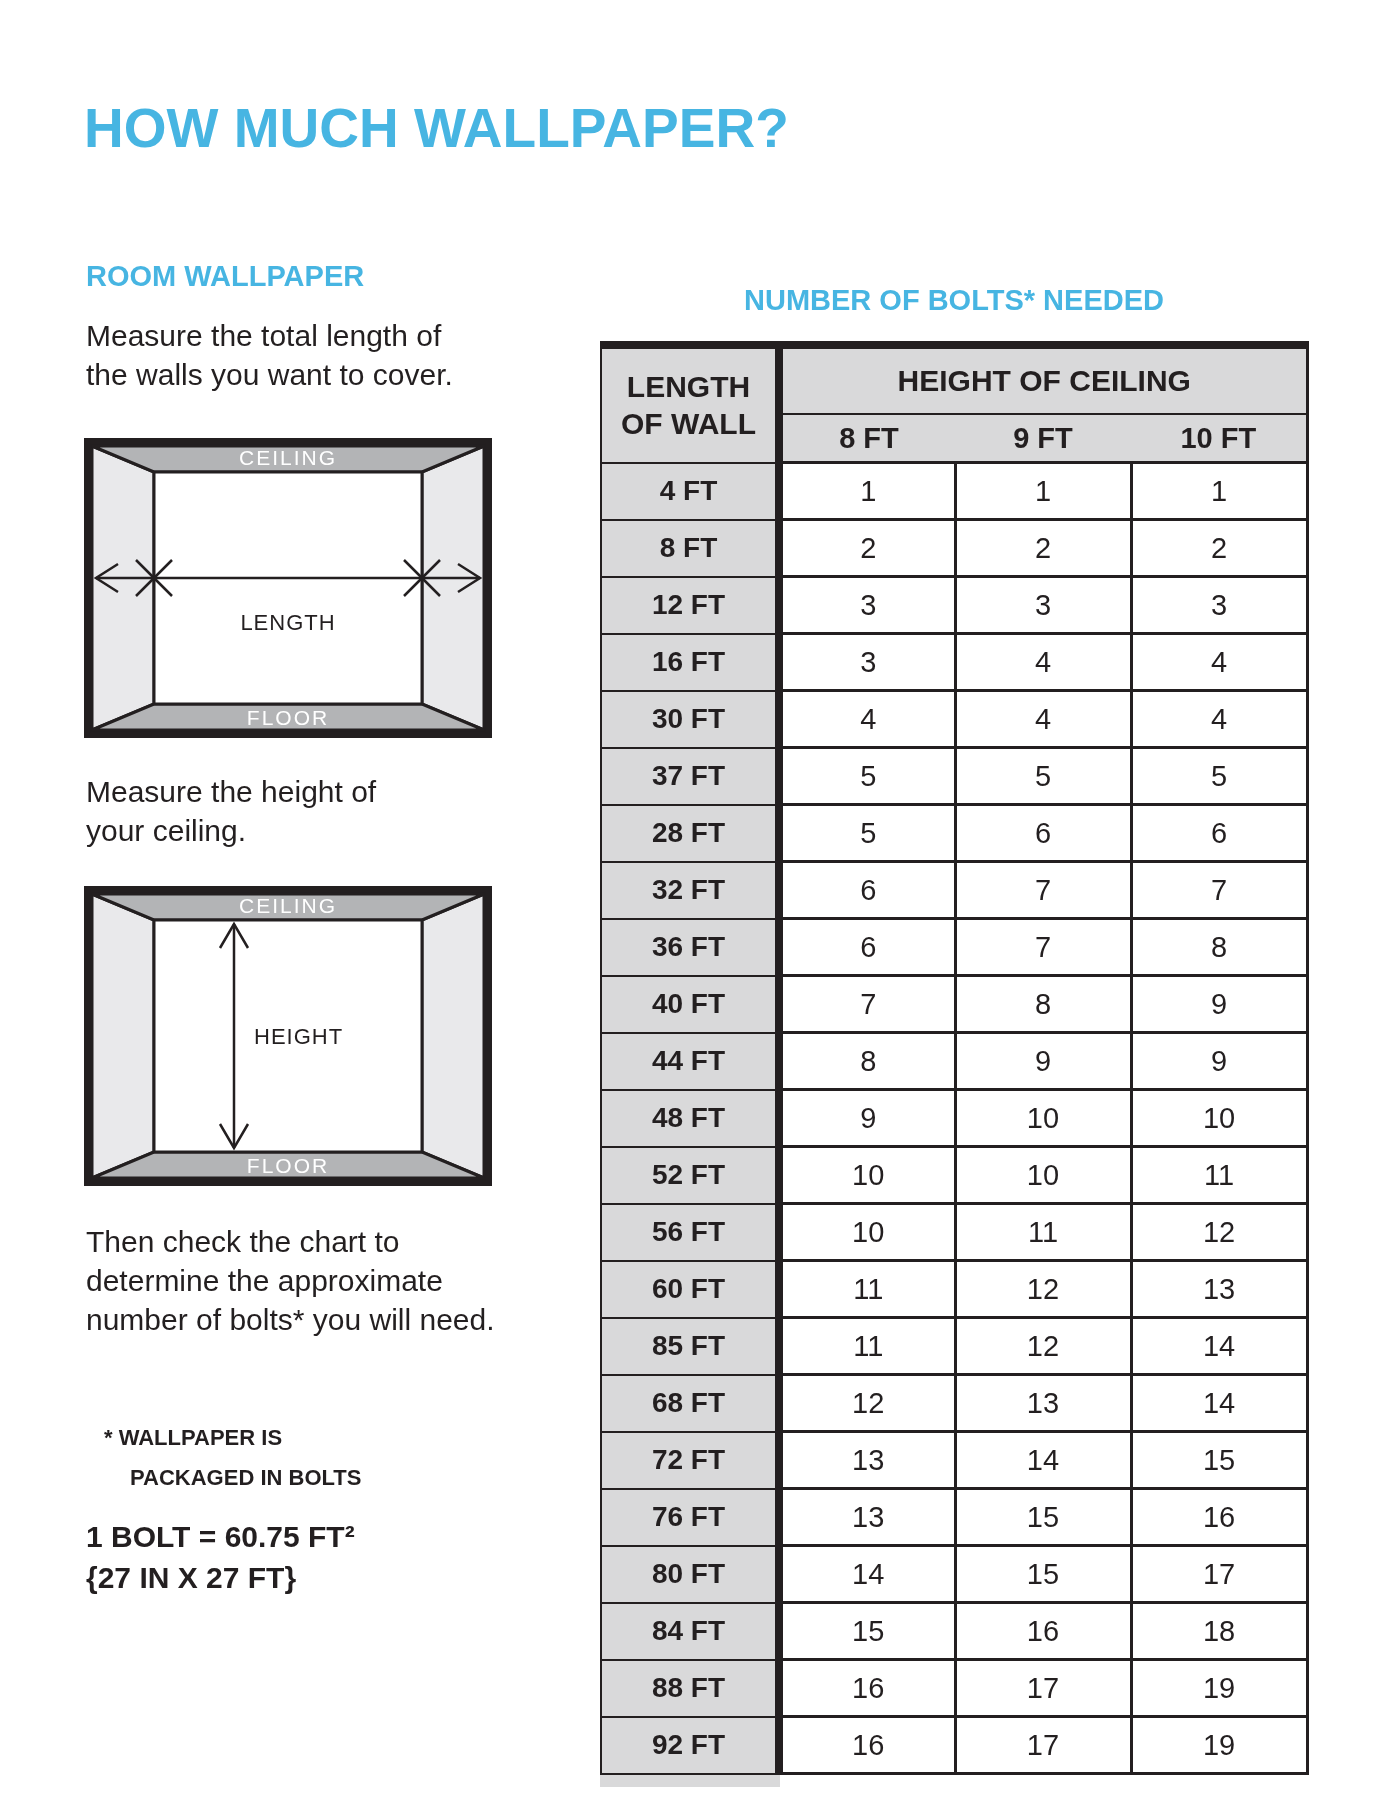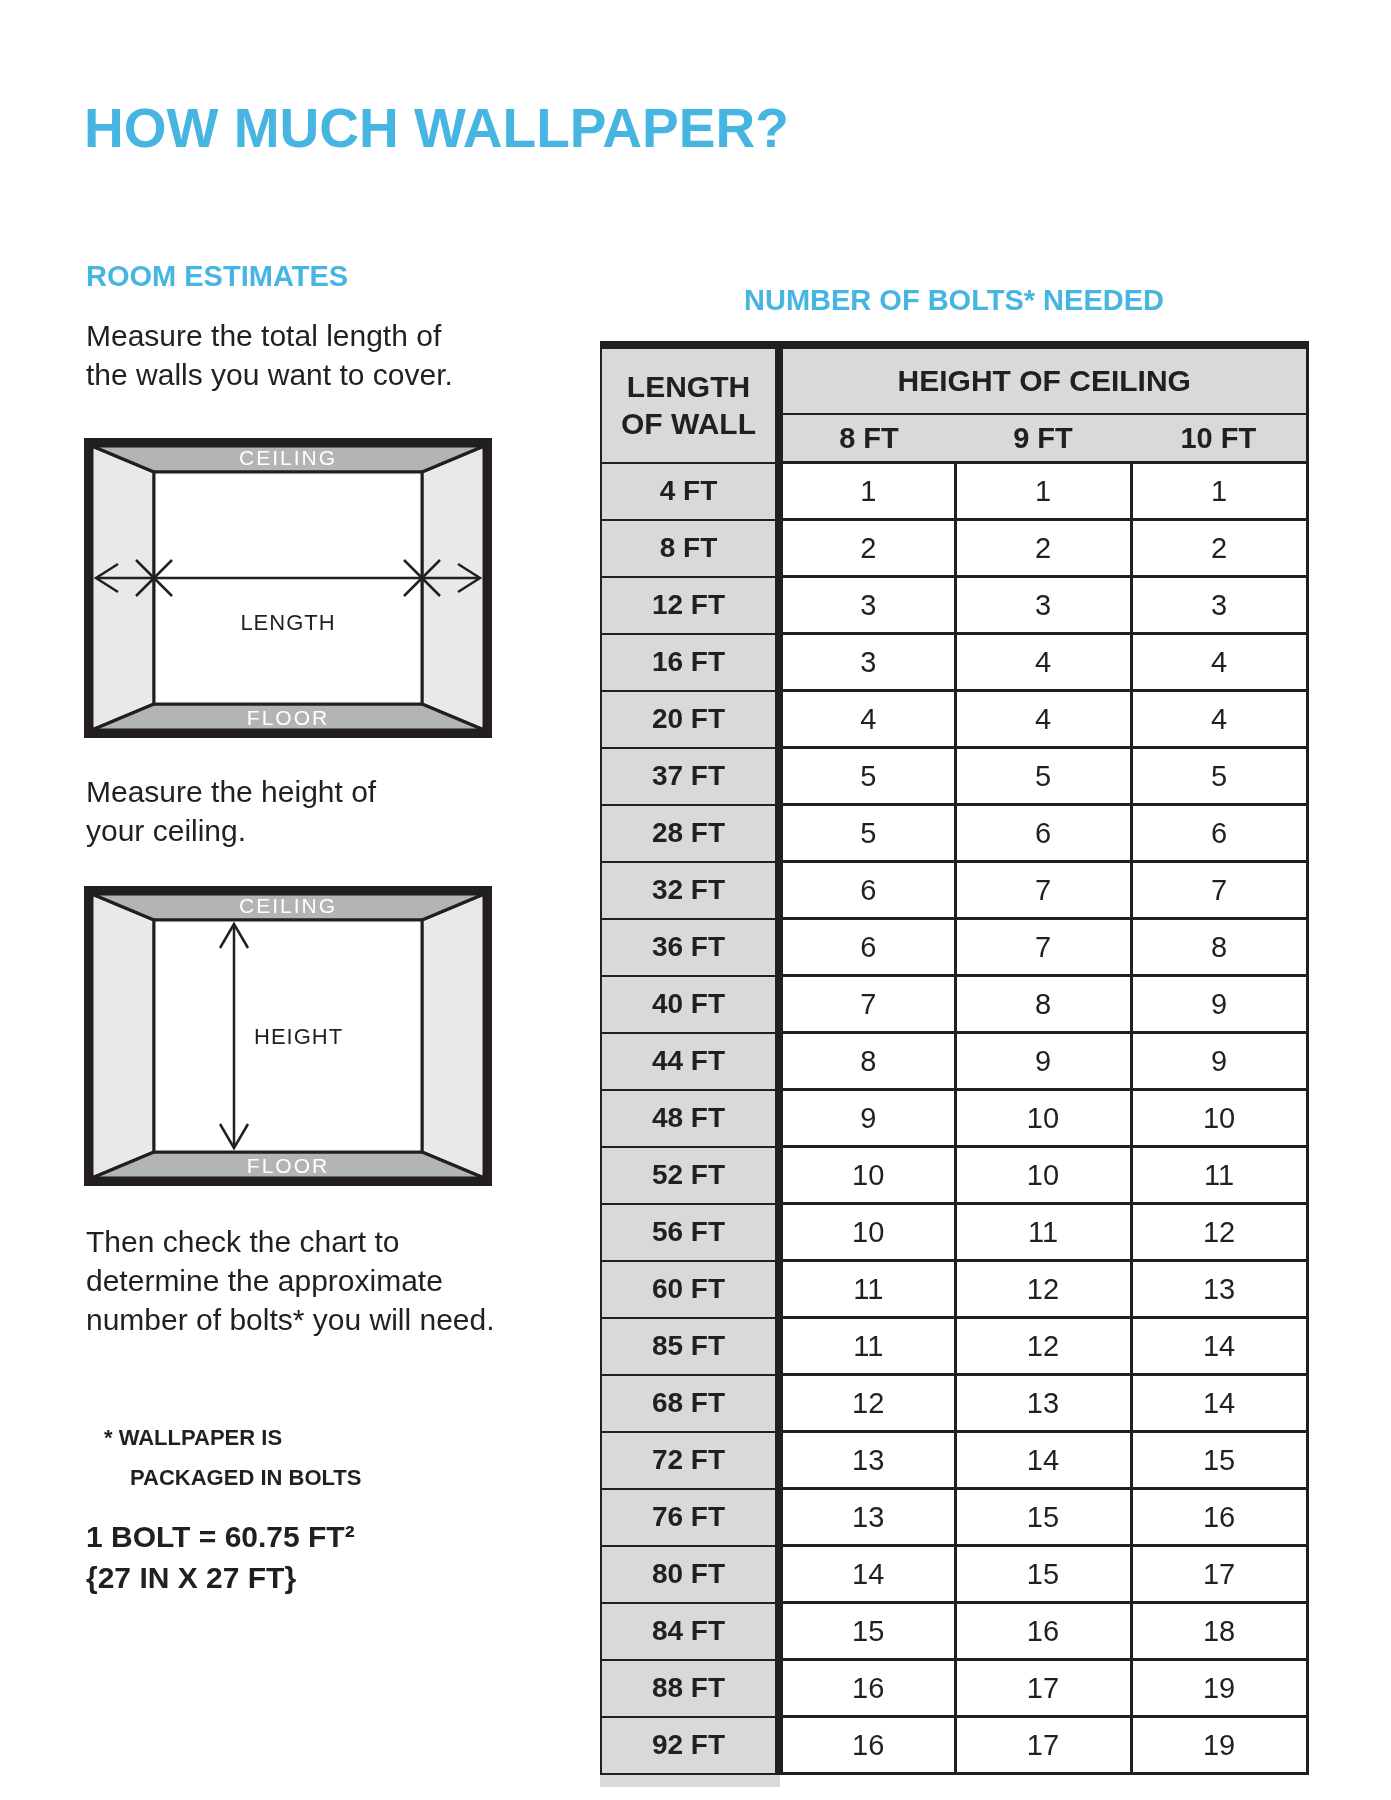--- a/index.html
+++ b/index.html
@@ -102,21 +102,21 @@
   }
   .left-tab { width: 180px; height: 12px; background: #d9d9da; }
 </style>
 </head>
 <body>
 
 <div class="canvas">
 
   <h1 class="page-title">HOW MUCH WALLPAPER?</h1>
 
-  <h2 class="room-heading">ROOM ESTIMATES</h2>
+  <h2 class="room-heading">ROOM WALLPAPER</h2>
 
   <div class="instr instr-1">
     <span>Measure the total length of</span>
     <span>the walls you want to cover.</span>
   </div>
 
   <svg class="room-svg svg-length" viewBox="0 0 408 300">
     <rect class="svg-bg" x="4" y="4" width="400" height="292"></rect>
     <polygon class="wall-side" points="8,8 70,34 70,266 8,292"></polygon>
     <polygon class="wall-side" points="400,8 338,34 338,266 400,292"></polygon>
@@ -218,21 +218,21 @@
             <td class="bolt-cell">3</td>
             <td class="bolt-cell">3</td>
           </tr>
           <tr>
             <td class="wall-cell">16 FT</td>
             <td class="bolt-cell">3</td>
             <td class="bolt-cell">4</td>
             <td class="bolt-cell">4</td>
           </tr>
           <tr>
-            <td class="wall-cell">20 FT</td>
+            <td class="wall-cell">30 FT</td>
             <td class="bolt-cell">4</td>
             <td class="bolt-cell">4</td>
             <td class="bolt-cell">4</td>
           </tr>
           <tr>
             <td class="wall-cell">37 FT</td>
             <td class="bolt-cell">5</td>
             <td class="bolt-cell">5</td>
             <td class="bolt-cell">5</td>
           </tr>

